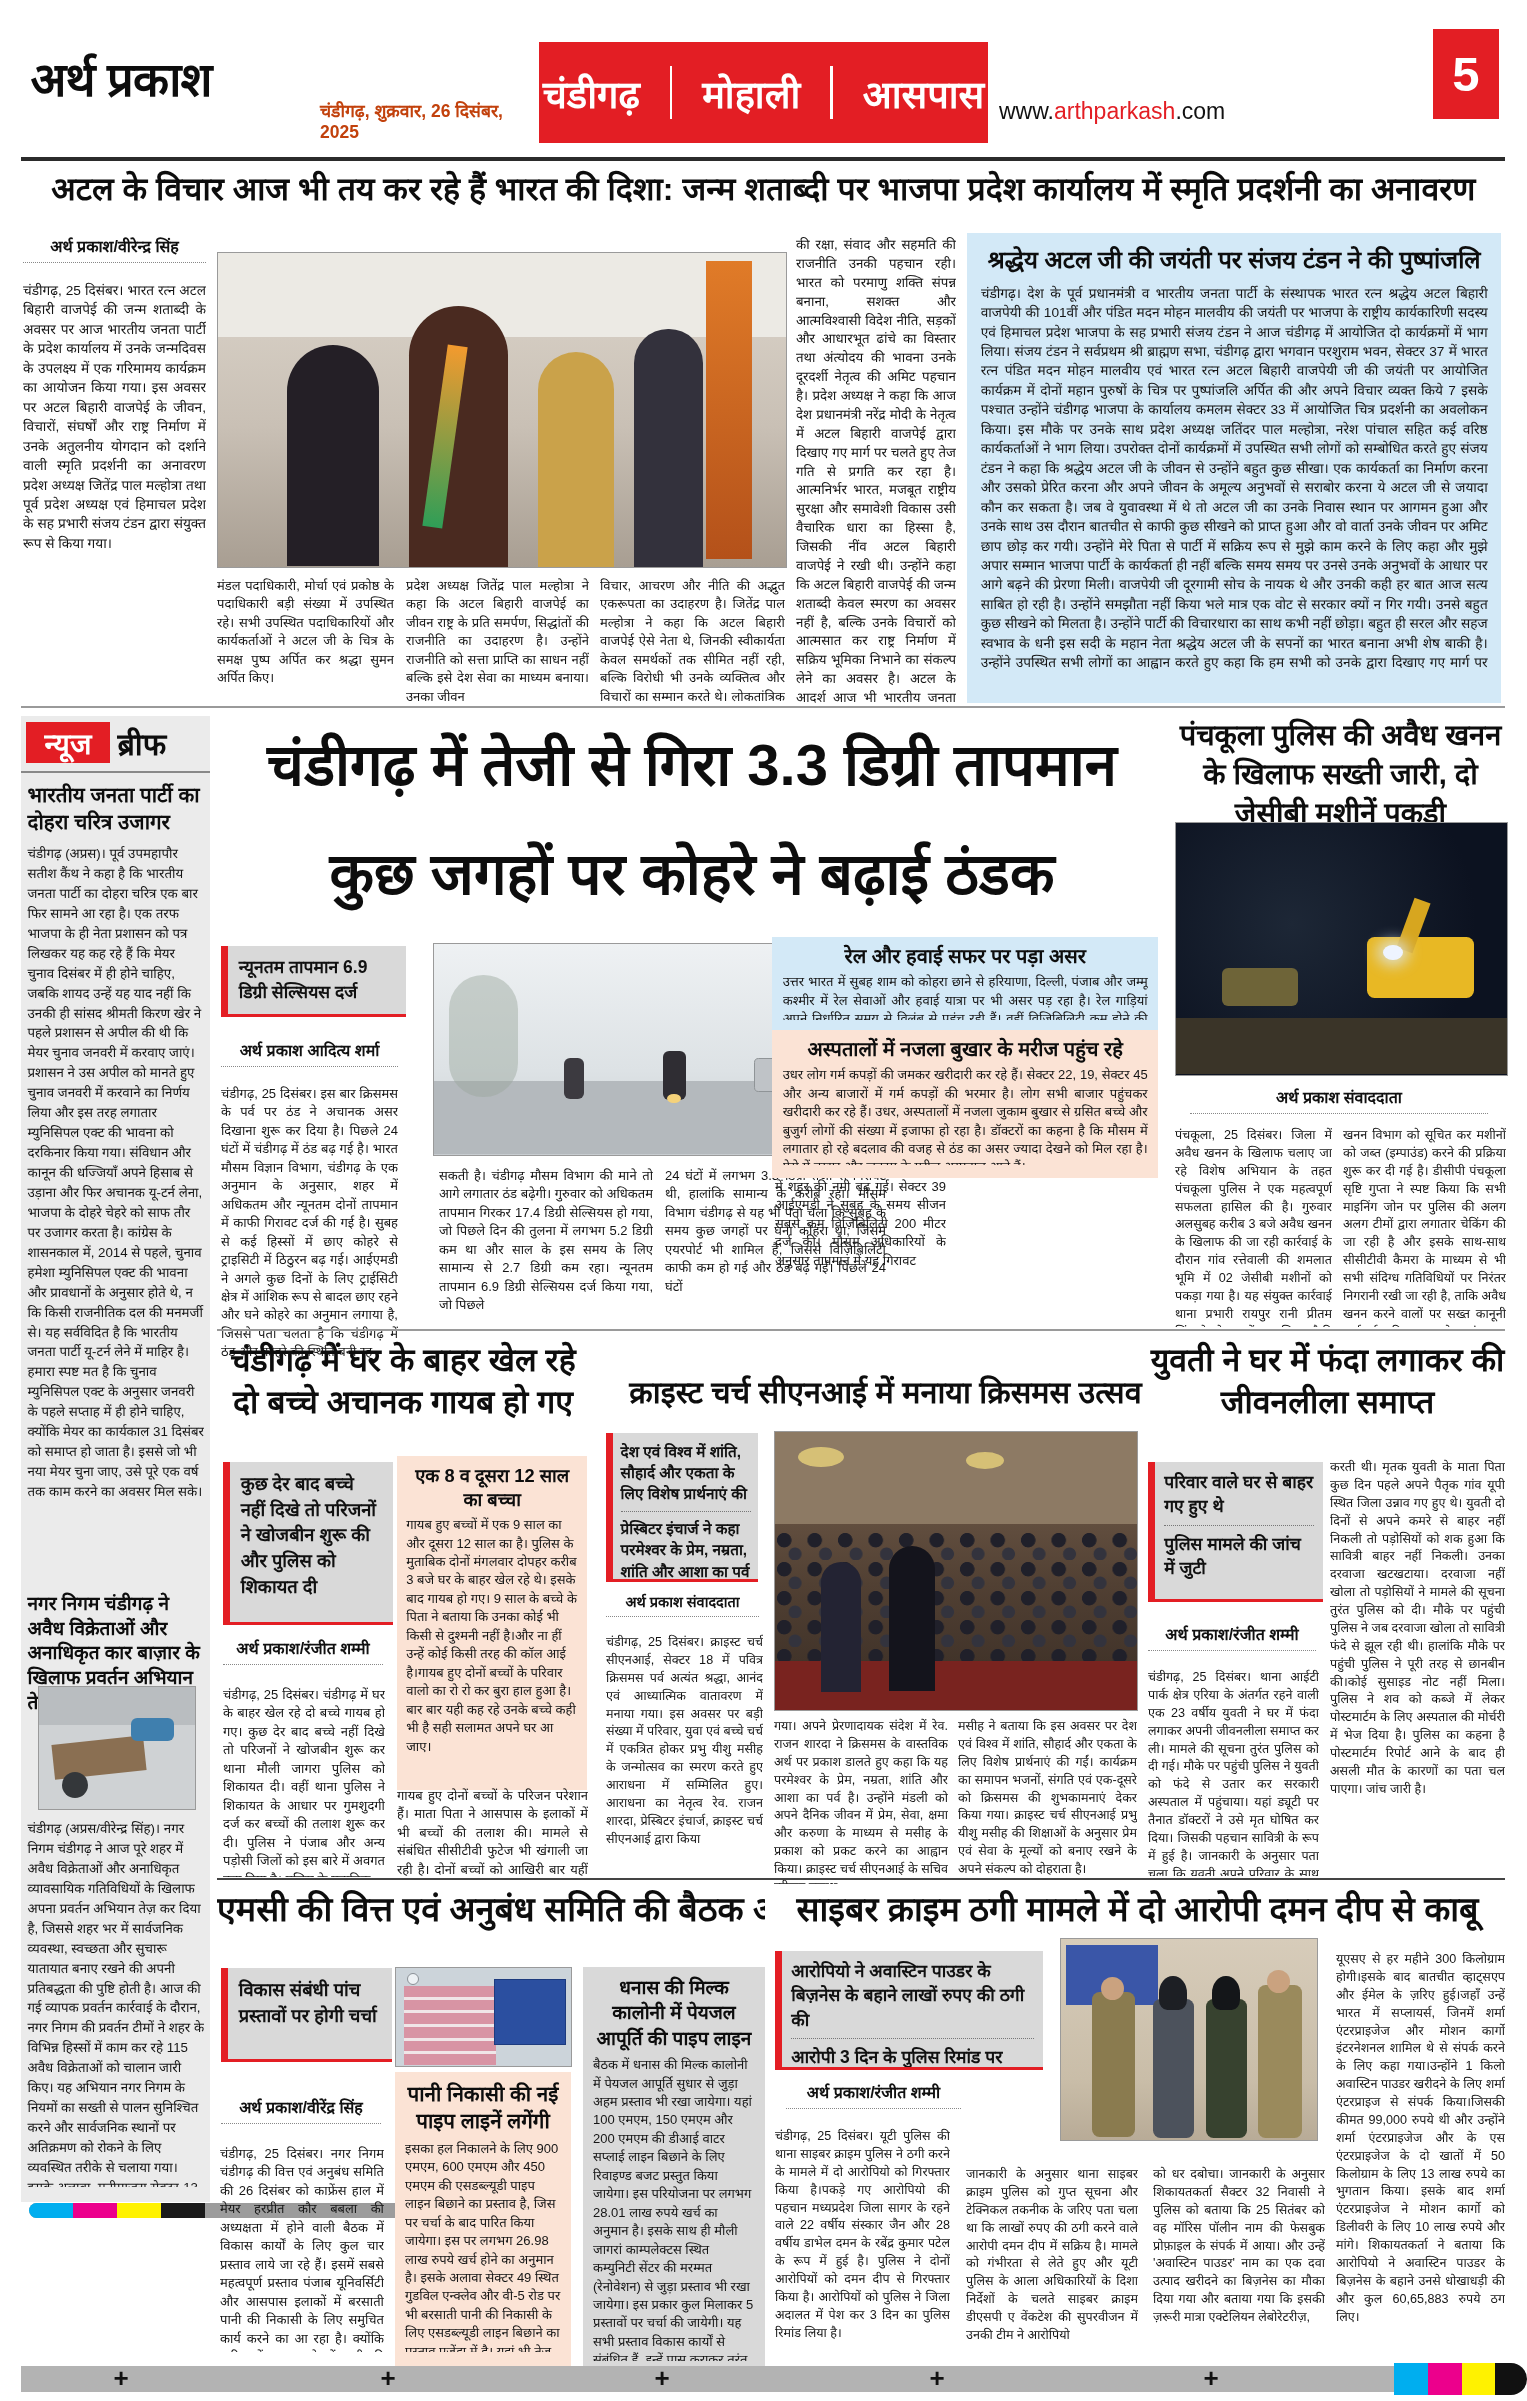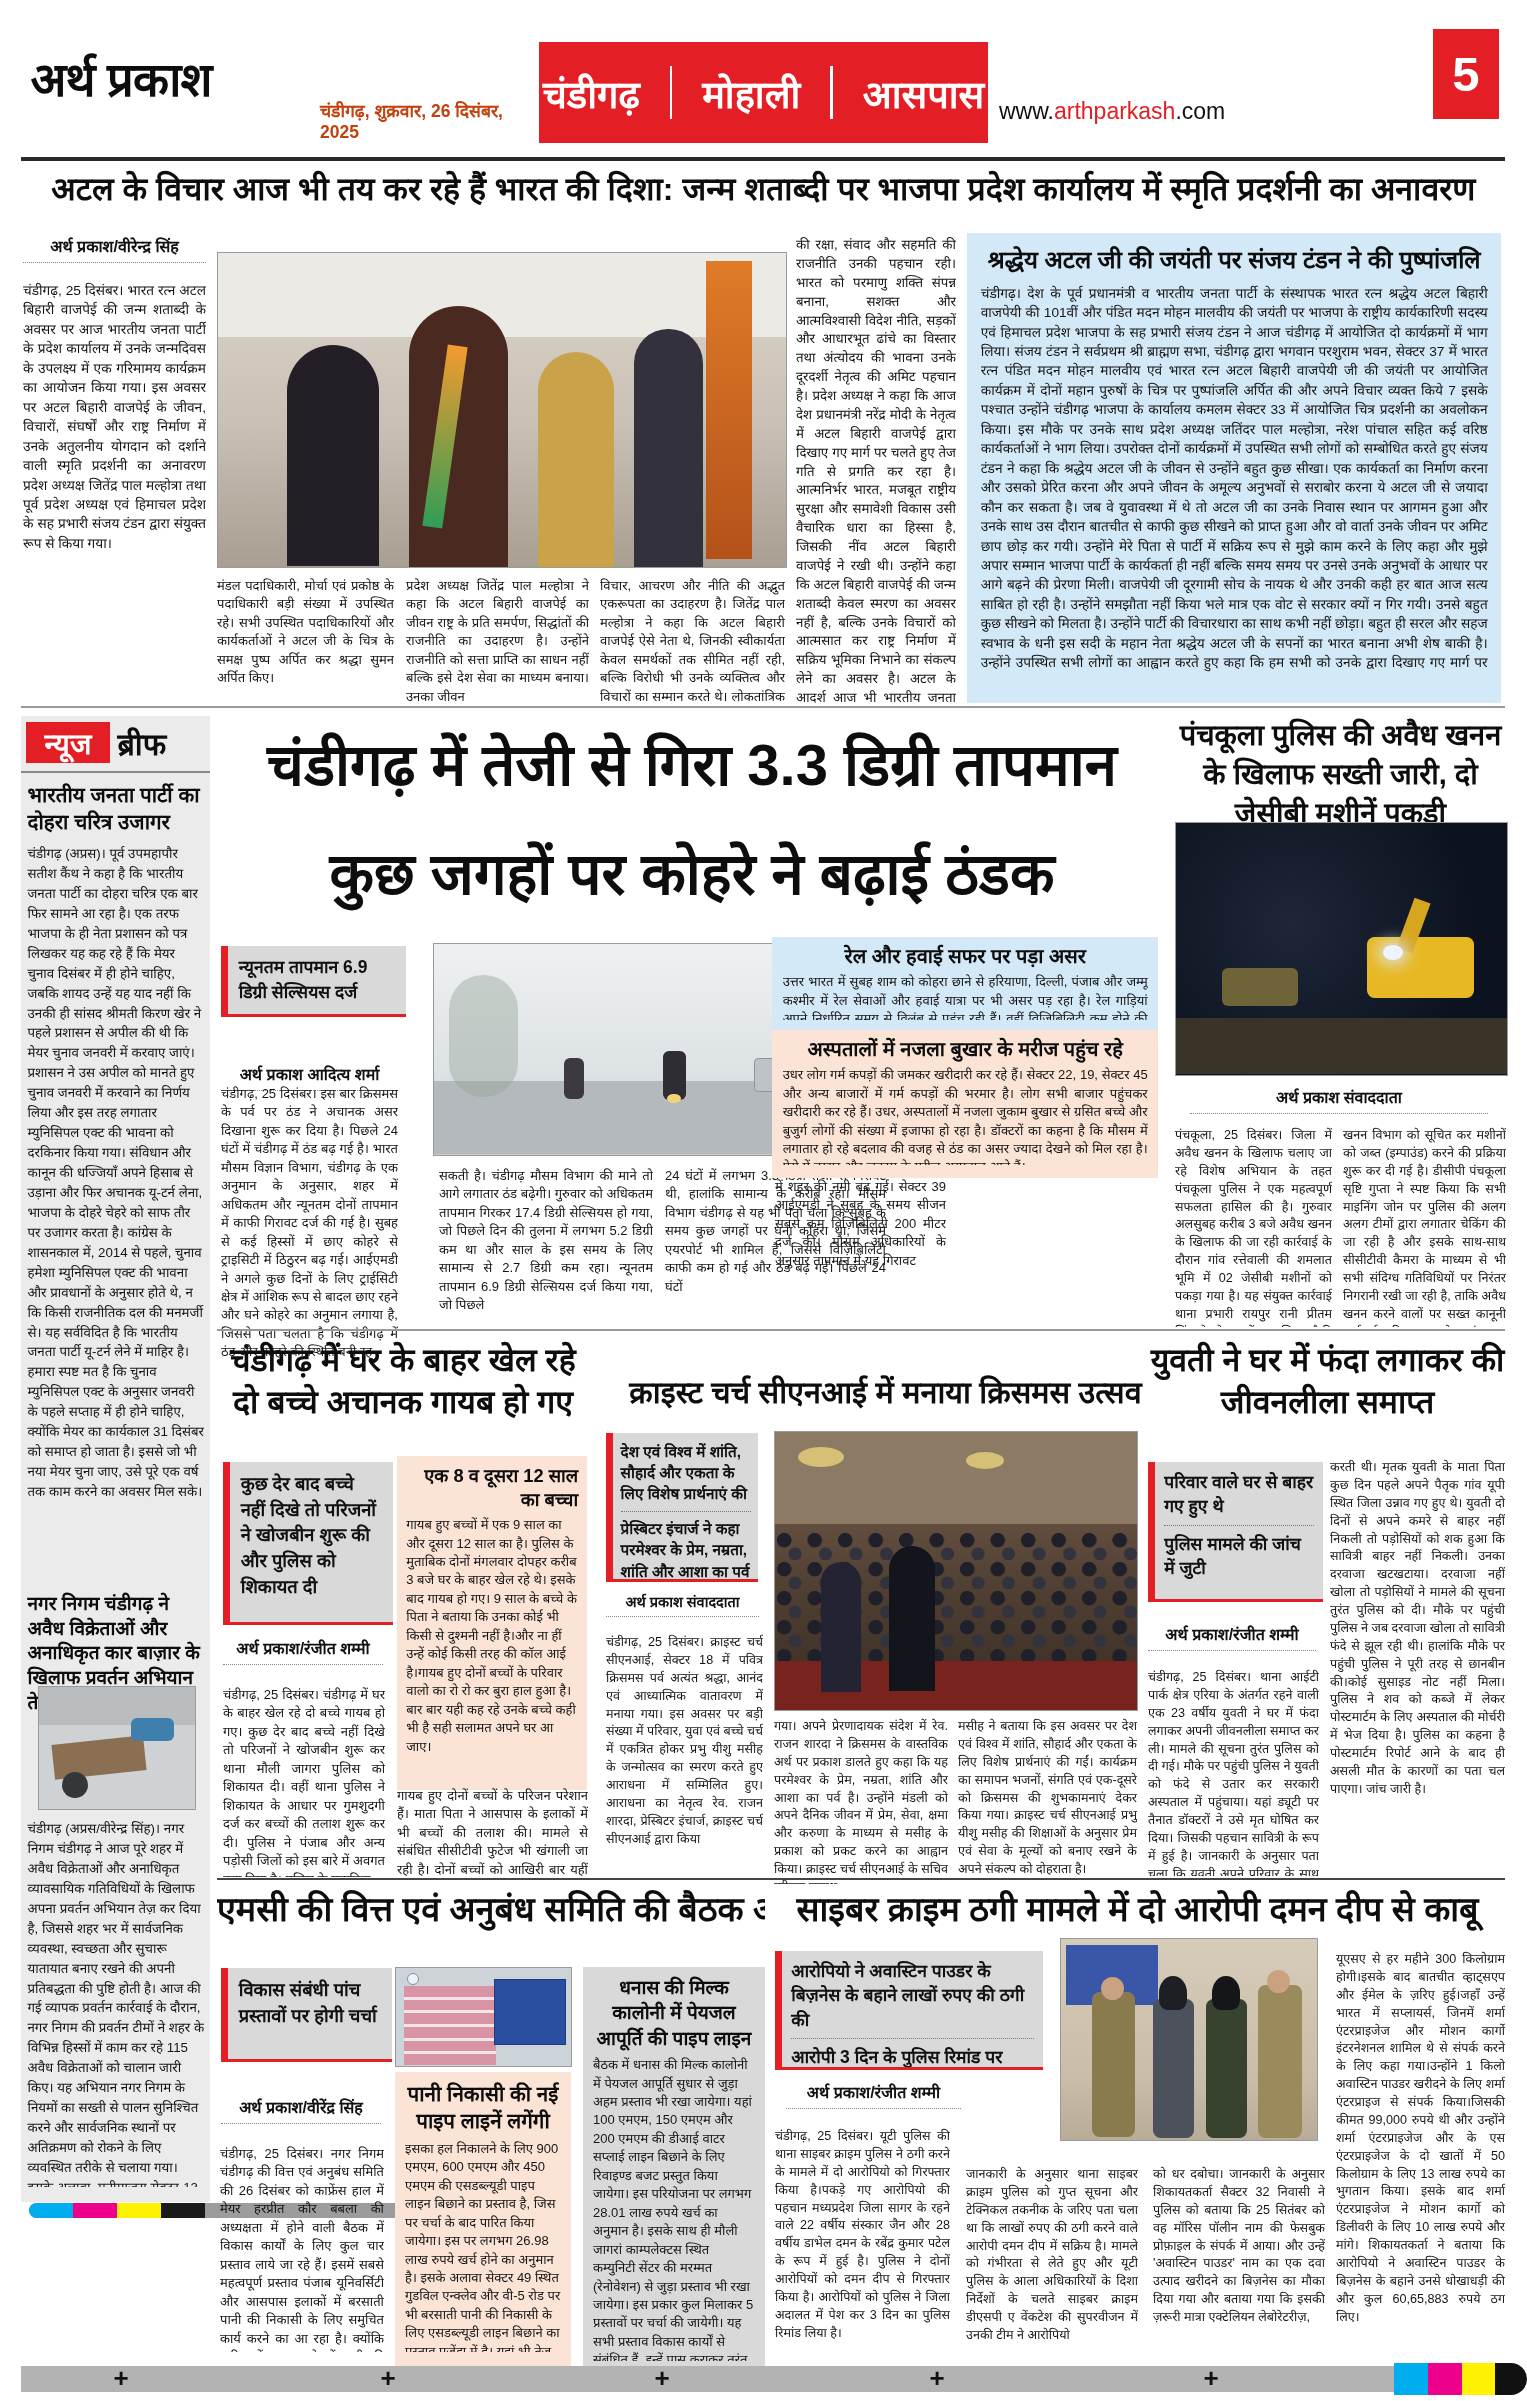--- a/index.html
+++ b/index.html
@@ -101,21 +101,21 @@
     <span style="width:44px;background:#00aeef;border-radius:7.6px 0 0 7.6px;"></span>
     <span style="width:44px;background:#ec008c;"></span>
     <span style="width:44px;background:#fff200;"></span>
     <span style="width:44px;background:#1a1a1a;"></span>
   </div>
 
   <div class="abs h-xl" style="left:221px;top:721px;width:942px;">चंडीगढ़ में तेजी से गिरा 3.3 डिग्री तापमान</div>
   <div class="abs h-xl" style="left:221px;top:830px;width:942px;">कुछ जगहों पर कोहरे ने बढ़ाई ठंडक</div>
 
   <div class="abs kick kick-b" style="left:221px;top:946px;width:157px;height:50px;font-size:17.5px;">न्यूनतम तापमान 6.9 डिग्री सेल्सियस दर्ज</div>
-  <div class="abs by" style="left:221px;top:1039px;width:177px;margin-top:24px;">अर्थ प्रकाश आदित्य शर्मा</div>
+  <div class="abs by" style="left:221px;top:1039px;width:177px;">अर्थ प्रकाश आदित्य शर्मा</div>
   <div class="abs bt" style="left:221px;top:1085px;width:177px;height:281px;">चंडीगढ़, 25 दिसंबर। इस बार क्रिसमस के पर्व पर ठंड ने अचानक असर दिखाना शुरू कर दिया है। पिछले 24 घंटों में चंडीगढ़ में ठंड बढ़ गई है। भारत मौसम विज्ञान विभाग, चंडीगढ़ के एक अनुमान के अनुसार, शहर में अधिकतम और न्यूनतम दोनों तापमान में काफी गिरावट दर्ज की गई है। सुबह से कई हिस्सों में छाए कोहरे से ट्राइसिटी में ठिठुरन बढ़ गई। आईएमडी ने अगले कुछ दिनों के लिए ट्राईसिटी क्षेत्र में आंशिक रूप से बादल छाए रहने और घने कोहरे का अनुमान लगाया है, जिससे पता चलता है कि चंडीगढ़ में ठंड और कोहरे की स्थिति बनी रह</div>
 
   <div class="photo" style="left:433px;top:943px;width:458px;height:211px;background:linear-gradient(180deg,#eef1f3 0%,#dde2e5 60%,#c7ccd0 100%);">
     <div class="abs" style="left:0;top:137px;width:458px;height:73px;background:#b4b9bd;"></div>
     <div class="abs" style="left:15.3px;top:30.5px;width:69px;height:122px;background:#9aa79b;opacity:.45;border-radius:34px;"></div>
     <div class="abs" style="left:381px;top:23px;width:61px;height:130px;background:#93a095;opacity:.4;border-radius:30.5px;"></div>
     <div class="abs" style="left:130px;top:114px;width:20px;height:41px;background:#3c3a40;border-radius:6.1px;"></div>
     <div class="abs" style="left:229px;top:107px;width:23px;height:49px;background:#2f2d33;border-radius:6.1px;"></div>
     <div class="abs" style="left:233px;top:150px;width:13.7px;height:9.2px;background:#f5d27a;border-radius:50%;"></div>
     <div class="abs" style="left:320px;top:114px;width:40px;height:32px;background:#bfc3c7;border:1.5px solid #8f9497;border-radius:4.6px;"></div>
@@ -151,21 +151,21 @@
   <div class="abs bt" style="left:1343px;top:1127px;width:163px;height:200px;font-size:12.6px;">खनन विभाग को सूचित कर मशीनों को जब्त (इम्पाउंड) करने की प्रक्रिया शुरू कर दी गई है। डीसीपी पंचकूला सृष्टि गुप्ता ने स्पष्ट किया कि सभी माइनिंग जोन पर पुलिस की अलग अलग टीमों द्वारा लगातार चेकिंग की जा रही है और इसके साथ-साथ सीसीटीवी कैमरा के माध्यम से भी सभी संदिग्ध गतिविधियों पर निरंतर निगरानी रखी जा रही है, ताकि अवैध खनन करने वालों पर सख्त कानूनी कार्रवाई की जा सके। पंचकूला पुलिस की आमजन से अपील है कि अवैध खनन से संबंधित किसी भी गतिविधि की सूचना तुरंत निम्न संबंधित थाना प्रभारी को दें या डायल 112 को सूचना दें।</div>
 
   <div class="rule" style="left:217px;top:1329px;width:1288px;height:1.5px;background:#9a9a9a;"></div>
 
   <div class="abs h-lg" style="left:217px;top:1340px;width:372px;white-space:normal;font-size:32px;">चंडीगढ़ में घर के बाहर खेल रहे दो बच्चे अचानक गायब हो गए</div>
   <div class="abs kick kick-b" style="left:223px;top:1462px;width:142px;height:142px;font-size:18.3px;">कुछ देर बाद बच्चे नहीं दिखे तो परिजनों ने खोजबीन शुरू की और पुलिस को शिकायत दी</div>
   <div class="abs by" style="left:223px;top:1637px;width:160px;">अर्थ प्रकाश/रंजीत शम्मी</div>
   <div class="abs bt" style="left:223px;top:1686px;width:162px;height:191px;">चंडीगढ़, 25 दिसंबर। चंडीगढ़ में घर के बाहर खेल रहे दो बच्चे गायब हो गए। कुछ देर बाद बच्चे नहीं दिखे तो परिजनों ने खोजबीन शुरू कर थाना मौली जागरा पुलिस को शिकायत दी। वहीं थाना पुलिस ने शिकायत के आधार पर गुमशुदगी दर्ज कर बच्चों की तलाश शुरू कर दी। पुलिस ने पंजाब और अन्य पड़ोसी जिलों को इस बारे में अवगत करा दिया है। पुलिस के मुताबिक</div>
 
   <div class="abs pinkbox" style="left:397px;top:1456px;width:172px;height:319px;padding:7.6px 9.2px;">
-    <div class="boxhead" style="font-size:18.3px;text-align:right;margin-bottom:3.1px;">एक 8 व दूसरा 12 साल का बच्चा</div>
+    <div class="boxhead" style="font-size:18.3px;text-align:center;margin-bottom:3.1px;">एक 8 व दूसरा 12 साल का बच्चा</div>
     <div class="bt" style="font-size:13px;height:275px;text-align:left;">गायब हुए बच्चों में एक 9 साल का और दूसरा 12 साल का है। पुलिस के मुताबिक दोनों मंगलवार दोपहर करीब 3 बजे घर के बाहर खेल रहे थे। इसके बाद गायब हो गए। 9 साल के बच्चे के पिता ने बताया कि उनका कोई भी किसी से दुश्मनी नहीं है।और ना हीं उन्हें कोई किसी तरह की कॉल आई है।गायब हुए दोनों बच्चों के परिवार वालो का रो रो कर बुरा हाल हुआ है।बार बार यही कह रहे उनके बच्चे कही भी है सही सलामत अपने घर आ जाए।</div>
   </div>
   <div class="abs bt" style="left:397px;top:1787px;width:191px;height:90px;">गायब हुए दोनों बच्चों के परिजन परेशान हैं। माता पिता ने आसपास के इलाकों में भी बच्चों की तलाश की। मामले से संबंधित सीसीटीवी फुटेज भी खंगाली जा रही है। दोनों बच्चों को आखिरी बार यहीं पर देखा गया था। पुलिस के मुताबिक जांच जारी है।</div>
 
   <div class="abs h-md" style="left:603px;top:1372px;width:565px;white-space:nowrap;overflow:hidden;font-size:30.5px;">क्राइस्ट चर्च सीएनआई में मनाया क्रिसमस उत्सव</div>
   <div class="abs kick kick-b" style="left:606px;top:1433px;width:130px;height:131px;font-size:15.3px;padding:7.6px;">
     <div>देश एवं विश्व में शांति, सौहार्द और एकता के लिए विशेष प्रार्थनाएं की</div>
     <div class="sep"></div>
     <div>प्रेस्बिटर इंचार्ज ने कहा परमेश्वर के प्रेम, नम्रता, शांति और आशा का पर्व है क्रिसमस</div>
   </div>

